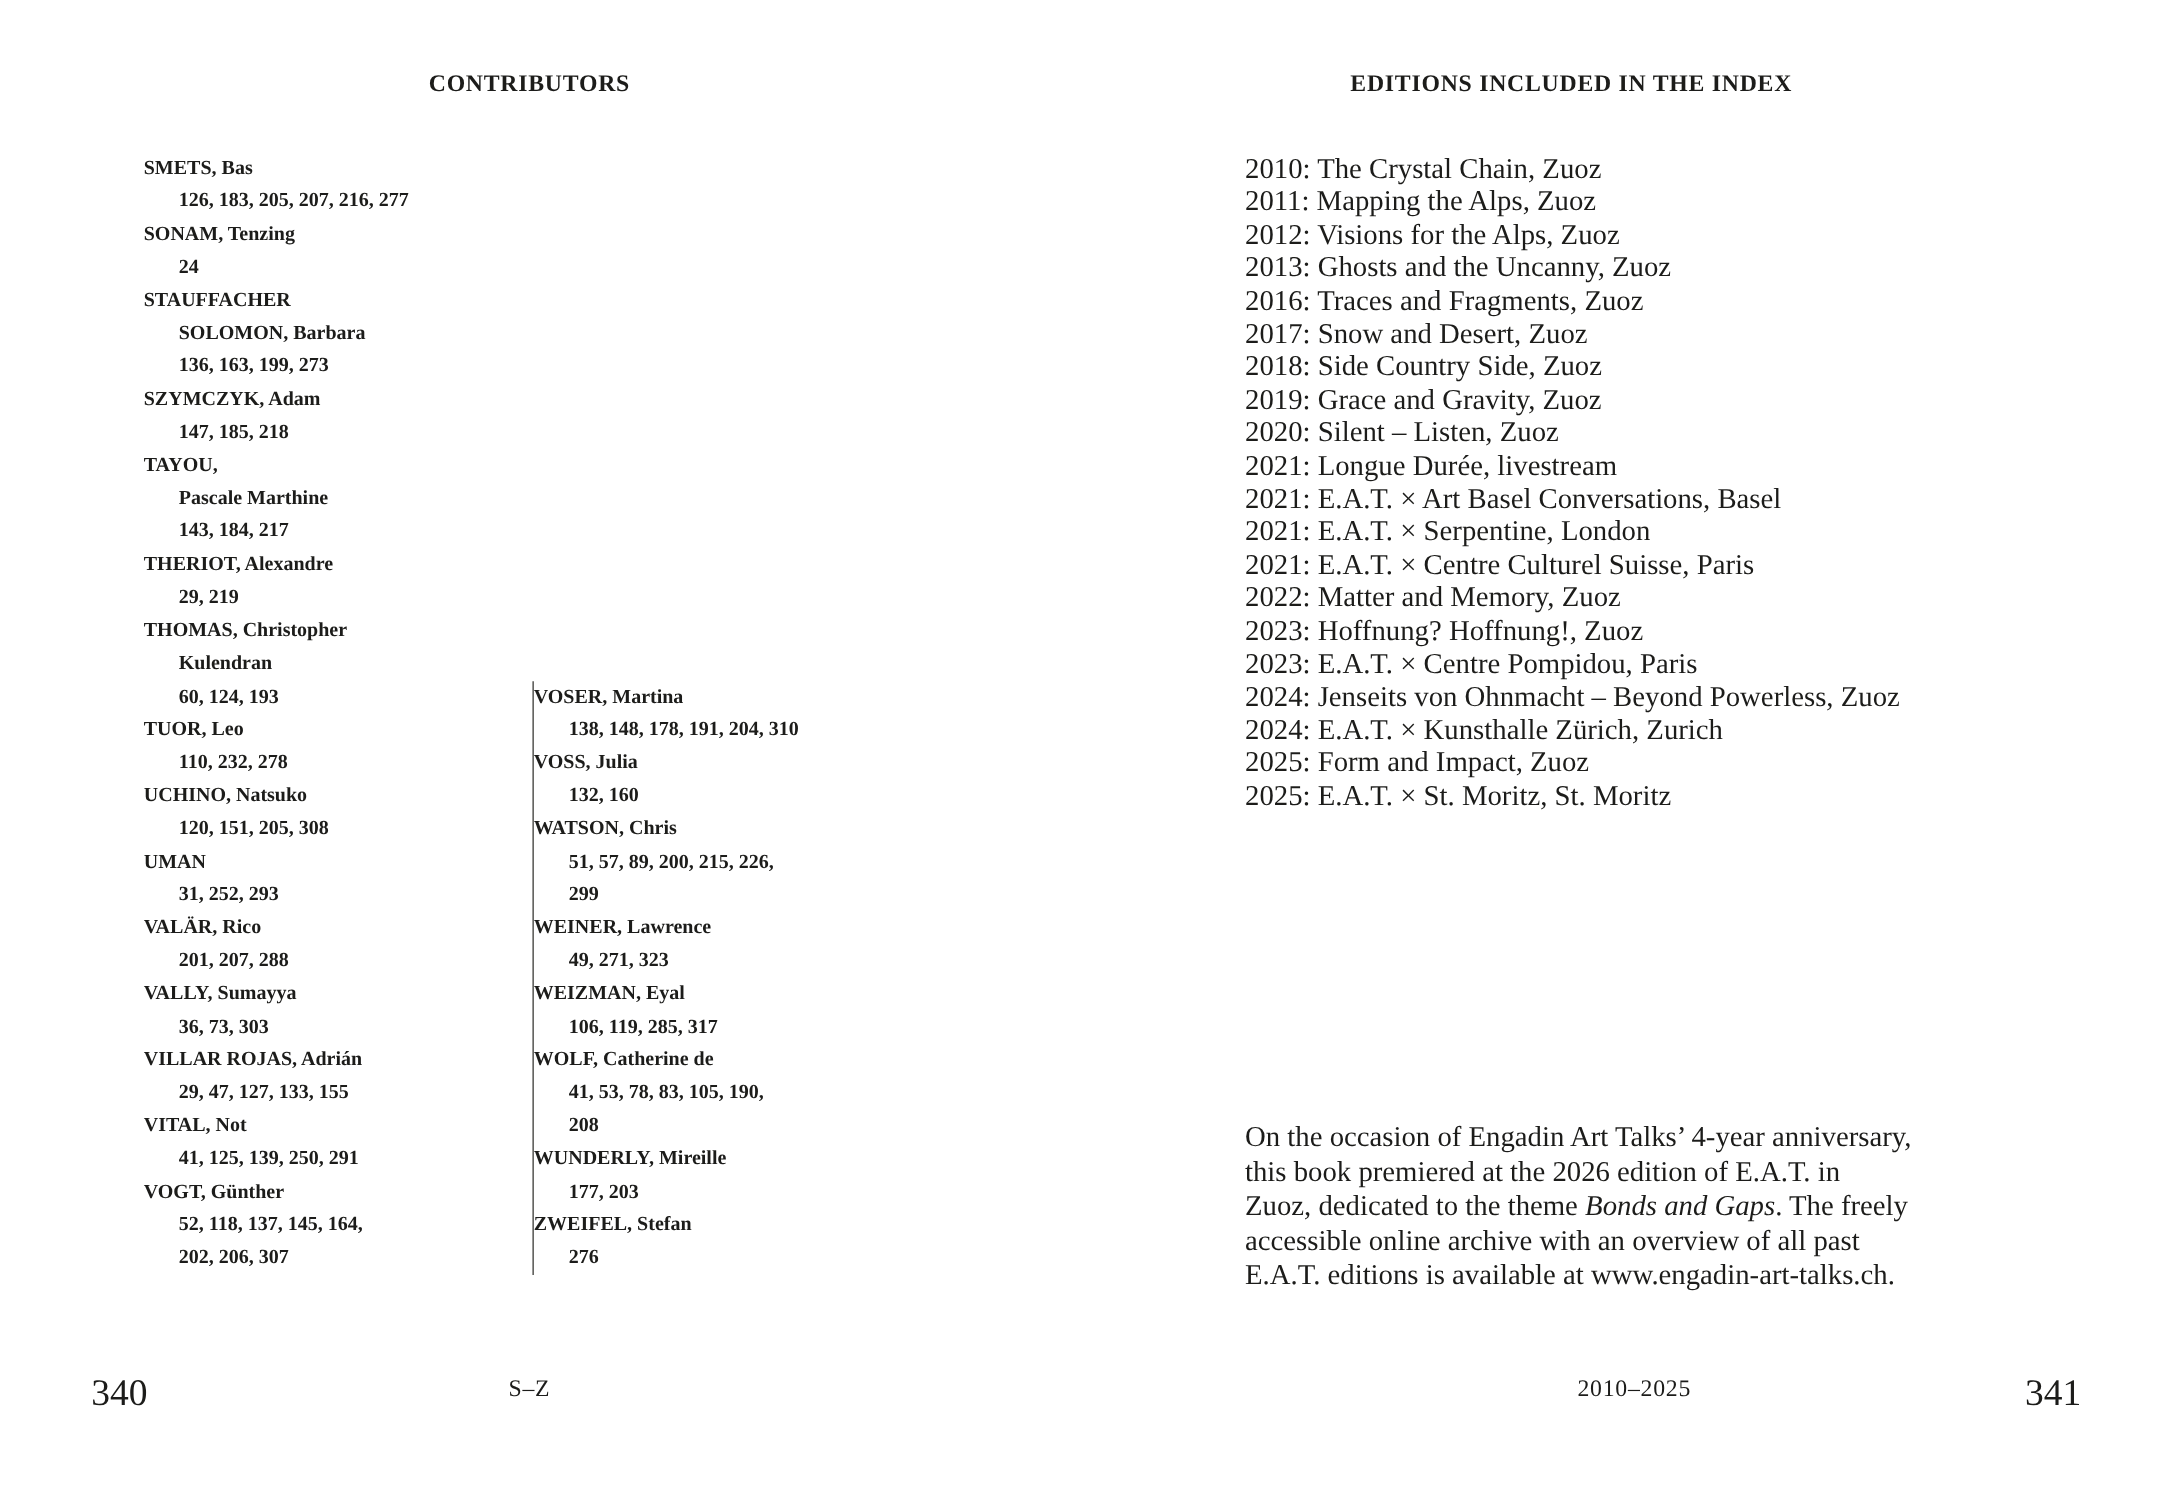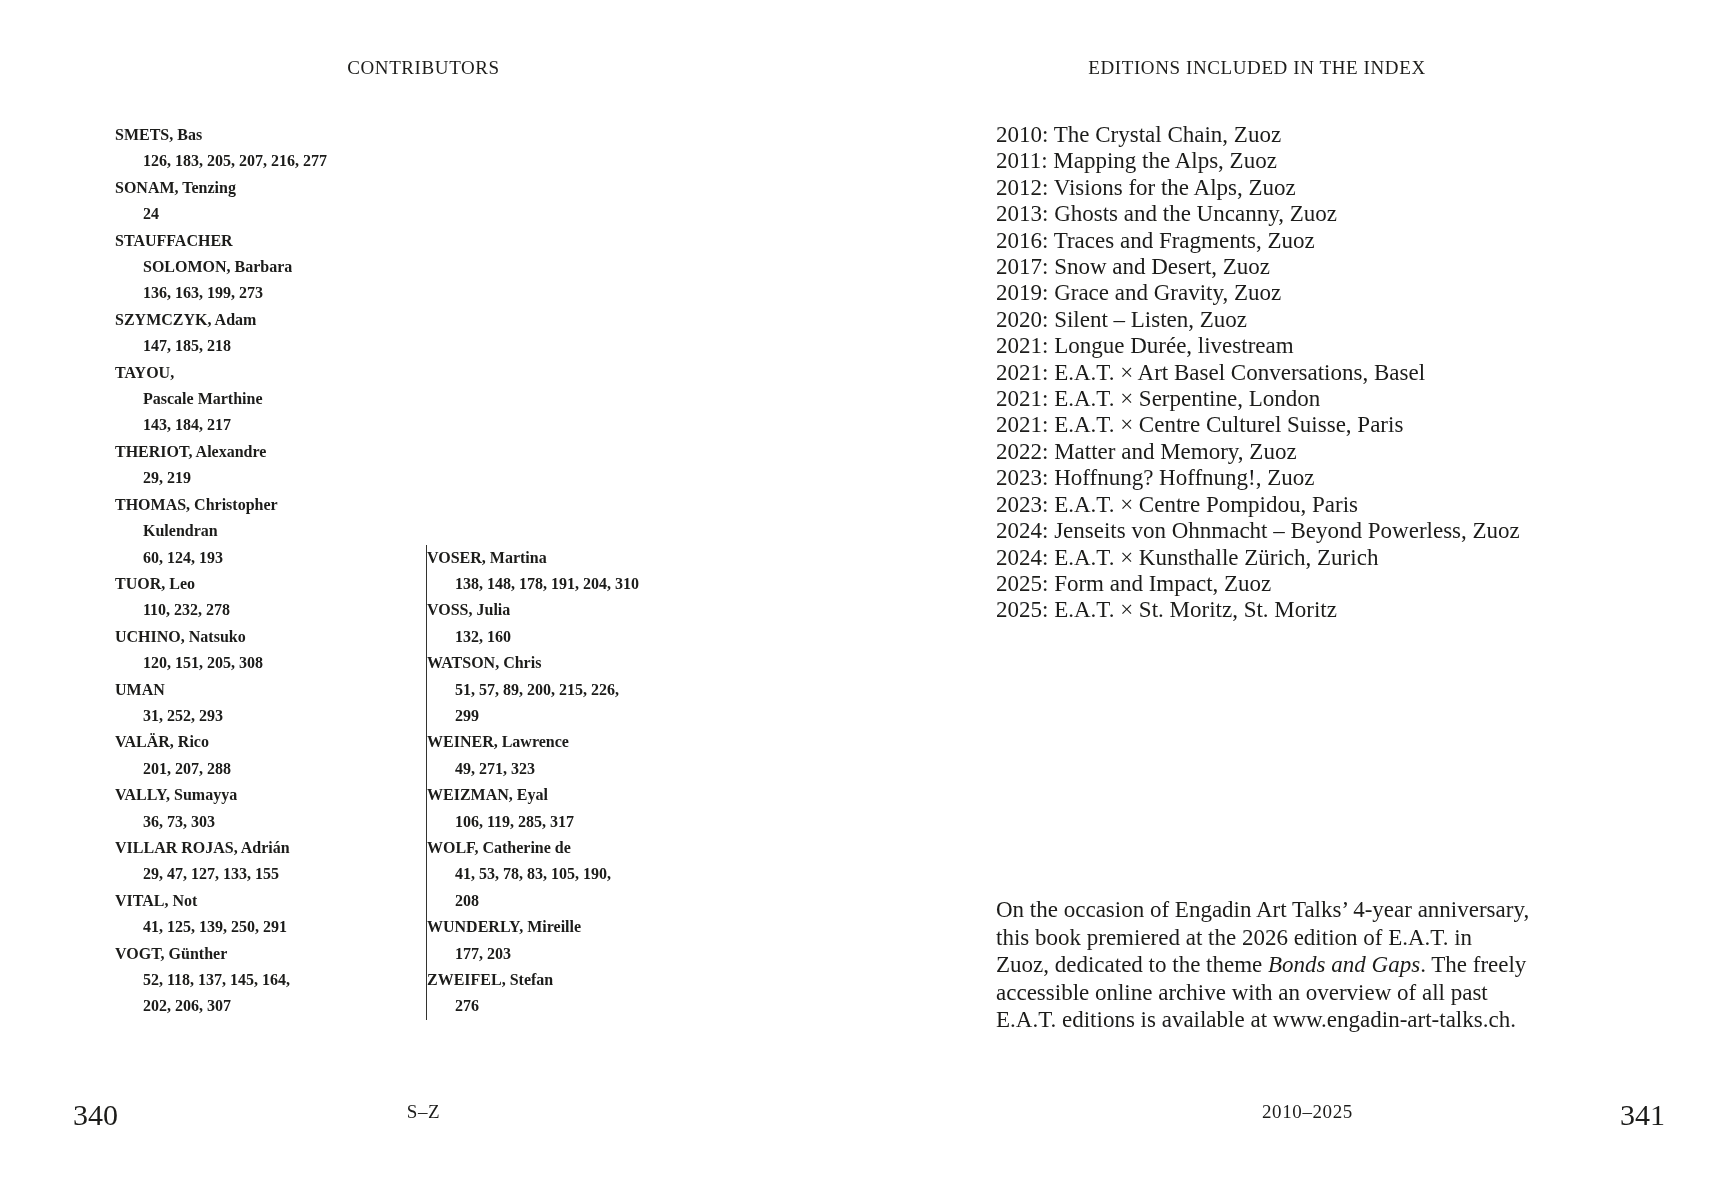--- a/index.html
+++ b/index.html
@@ -11,21 +11,21 @@
     position: relative;
     overflow: hidden;
   }
   main { position: absolute; inset: 0; }
   .page { position: absolute; top: 0; height: 1189px; }
   .page-left  { left: 0;     width: 866px; }
   .page-right { left: 866px; width: 866px; }
 
   .running-head {
     position: absolute; top: 57px;
-    font-size: 19px; font-weight: normal;
+    font-size: 19px; font-weight: bold;
     letter-spacing: 0.6px;
     text-align: center; margin: 0;
     white-space: nowrap;
   }
   .page-left  .running-head { left: 115px; width: 617px; }
   .page-right .running-head { left: 129px; width: 524px; }
 
   
   .columns {
     position: absolute; left: 115px; top: 122px;
@@ -191,20 +191,21 @@
   <section class="page page-right">
     <h1 class="running-head">EDITIONS INCLUDED IN THE INDEX</h1>
 
     <div class="editions">
         <div>2010: The Crystal Chain, Zuoz</div>
         <div>2011: Mapping the Alps, Zuoz</div>
         <div>2012: Visions for the Alps, Zuoz</div>
         <div>2013: Ghosts and the Uncanny, Zuoz</div>
         <div>2016: Traces and Fragments, Zuoz</div>
         <div>2017: Snow and Desert, Zuoz</div>
+        <div>2018: Side Country Side, Zuoz</div>
         <div>2019: Grace and Gravity, Zuoz</div>
         <div>2020: Silent – Listen, Zuoz</div>
         <div>2021: Longue Durée, livestream</div>
         <div>2021: E.A.T. × Art Basel Conversations, Basel</div>
         <div>2021: E.A.T. × Serpentine, London</div>
         <div>2021: E.A.T. × Centre Culturel Suisse, Paris</div>
         <div>2022: Matter and Memory, Zuoz</div>
         <div>2023: Hoffnung? Hoffnung!, Zuoz</div>
         <div>2023: E.A.T. × Centre Pompidou, Paris</div>
         <div>2024: Jenseits von Ohnmacht – Beyond Powerless, Zuoz</div>

